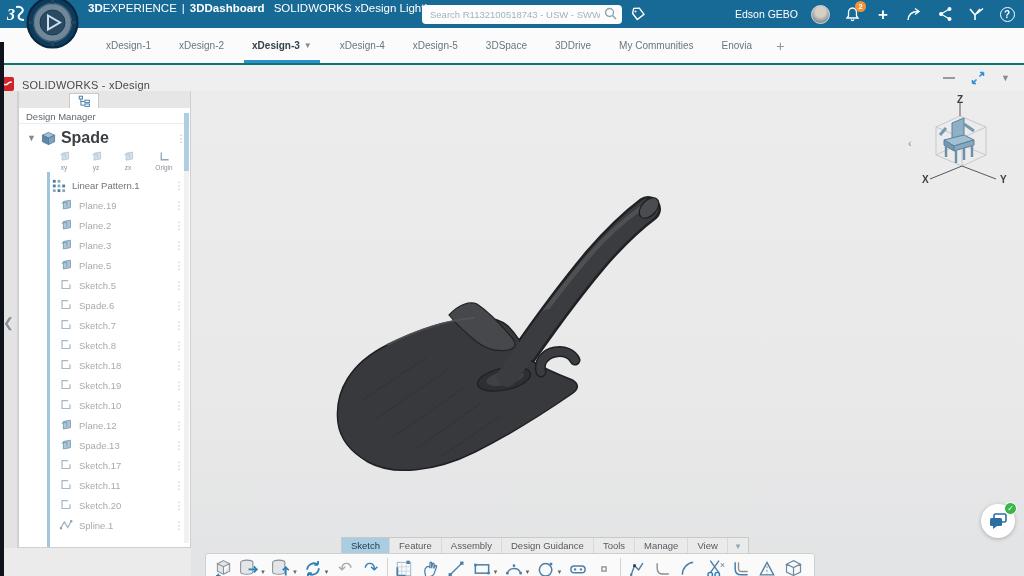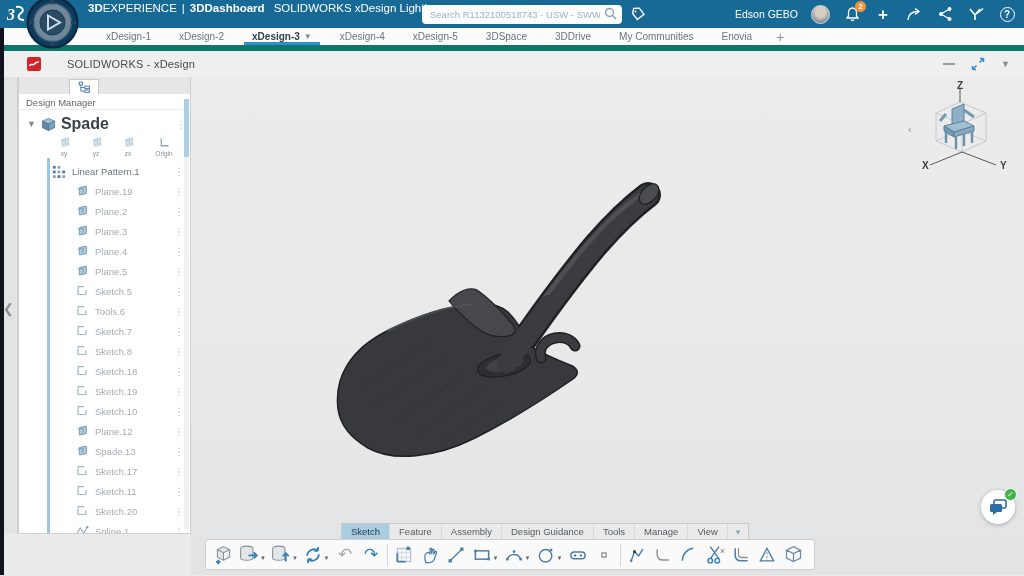--- a/index.html
+++ b/index.html
@@ -28,32 +28,32 @@
     background:radial-gradient(circle at 50% 35%, #d8cfc4 0 35%, #8d949b 70%, #5d646b); border:1px solid #cfdbe4; }
   .tico { position:relative; width:18px; height:18px; display:flex; align-items:center; justify-content:center; }
   .badge { position:absolute; top:-4px; right:-5px; min-width:11px; height:11px; border-radius:6px;
     background:#f0953c; color:#fff; font-size:7.5px; display:flex; align-items:center; justify-content:center;
     font-weight:bold; padding:0 2px; }
   .plus-g { font-size:17px; font-weight:bold; color:#fff; line-height:1; }
   .help-g { width:15px; height:15px; border:1.4px solid #fff; border-radius:50%; font-size:10px;
     display:flex; align-items:center; justify-content:center; font-weight:bold; }
 
   
-  .tabrow { position:relative; height:23px; background:#fbfbfb; border-bottom:6px solid #0f766e;
+  .tabrow { position:relative; height:37px; background:#fbfbfb; border-bottom:2px solid #0f766e;
     display:flex; align-items:stretch; padding-left:92px; z-index:20; }
   .ntab { display:flex; align-items:center; gap:4px; padding:0 14px; font-size:10px; color:#68767f;
     cursor:pointer; position:relative; white-space:nowrap; }
   .ntab.active { color:#32424d; font-weight:bold; }
   .ntab.active::after { content:""; position:absolute; left:6px; right:6px; bottom:0; height:3px; background:#2e8fce; }
   .ntab .tchev { font-size:8px; color:#7d8b94; }
   .ntab-add { display:flex; align-items:center; padding:0 10px; color:#8a969e; font-size:14px; }
 
   
-  .appbar { position:relative; height:26px; background:#efefef; display:flex; align-items:center;
-    padding-left:27px; z-index:10;gap:18px; }
+  .appbar { position:relative; height:26px; background:#efefef; display:flex; align-items:flex-end;
+    z-index:10; }
   .sw-ic { width:14px; height:14px; margin-right:8px; }
   .apptitle { font-size:11px; color:#4a4a4a; letter-spacing:.2px; }
   .winctrl { position:absolute; right:14px; top:0; height:26px; display:flex; align-items:center; gap:16px; }
   .minim { width:12px; height:2px; background:#9a9a9a; }
   .wchev { font-size:9px; color:#8a8a8a; }
 
   
   .main { position:relative; height:498px; display:flex; }
   .left-dark { position:absolute; left:0; top:-49px; width:4px; height:547px; background:#10121c; z-index:50; }
   .edgestrip { width:18px; height:457px; background:#e3e3e3; border-right:1px solid #d2d2d2;
@@ -70,21 +70,21 @@
     border-bottom:1px solid #ececec; background:#fff; }
   .tree { flex:1; overflow:hidden; position:relative; padding-top:4px; }
   .scopeline { position:absolute; left:28px; top:48px; bottom:0; width:3px; background:#9fc6dc; }
   .troot { display:flex; align-items:center; gap:5px; height:20px; padding-left:8px; }
   .troot .rchev { font-size:9px; color:#7d8b94; }
   .troot .rlabel { font-size:16px; font-weight:bold; color:#3c4043; flex:1; }
   .refrow { display:flex; gap:10px; padding:2px 0 4px 34px; }
   .refcell { display:flex; flex-direction:column; align-items:center; gap:1px; width:22px; }
   .refcell.wide { width:30px; }
   .reflabel { font-size:6.5px; color:#8a9097; }
-  .titem { display:flex; align-items:center; gap:6px; height:20px; padding-left:56px; }
+  .titem { display:flex; align-items:center; gap:6px; height:20px; padding-left:40px; }
   .tlabel { font-size:9.5px; color:#a6abb0; flex:1; white-space:nowrap; }
   .kebab { width:14px; color:#b9bdc1; font-size:10px; text-align:center; cursor:pointer; margin-right:4px; }
   .kebab::before { content:"\22EE"; }
   .kebab2 { margin-right:2px; }
   .scrollbar { position:absolute; right:1px; top:22px; width:5px; height:430px; background:#f1f1f1; }
   .thumb { width:5px; height:58px; background:#aecfe2; }
 
   
   .viewport { flex:1; height:498px; position:relative;
     background:linear-gradient(180deg,#ececec 0%,#e9e9ea 60%,#e2e3e4 100%); overflow:hidden; }
@@ -366,42 +366,35 @@
           <svg width="14" height="14" viewBox="0 0 16 16">
               <use href="#sym-plane"></use>
             </svg>
           <span class="tlabel">Plane.3</span>
           <span class="kebab"></span>
         </div>
         <div class="titem">
           <svg width="14" height="14" viewBox="0 0 16 16">
               <use href="#sym-plane"></use>
             </svg>
-          <span class="tlabel">Plane.4</span>
-          <span class="kebab"></span>
-        </div>
-        <div class="titem">
-          <svg width="14" height="14" viewBox="0 0 16 16">
-              <use href="#sym-plane"></use>
-            </svg>
           <span class="tlabel">Plane.5</span>
           <span class="kebab"></span>
         </div>
         <div class="titem">
           <svg width="14" height="14" viewBox="0 0 16 16">
               <use href="#sym-sketch"></use>
             </svg>
           <span class="tlabel">Sketch.5</span>
           <span class="kebab"></span>
         </div>
         <div class="titem">
           <svg width="14" height="14" viewBox="0 0 16 16">
               <use href="#sym-sketch"></use>
             </svg>
-          <span class="tlabel">Tools.6</span>
+          <span class="tlabel">Spade.6</span>
           <span class="kebab"></span>
         </div>
         <div class="titem">
           <svg width="14" height="14" viewBox="0 0 16 16">
               <use href="#sym-sketch"></use>
             </svg>
           <span class="tlabel">Sketch.7</span>
           <span class="kebab"></span>
         </div>
         <div class="titem">

